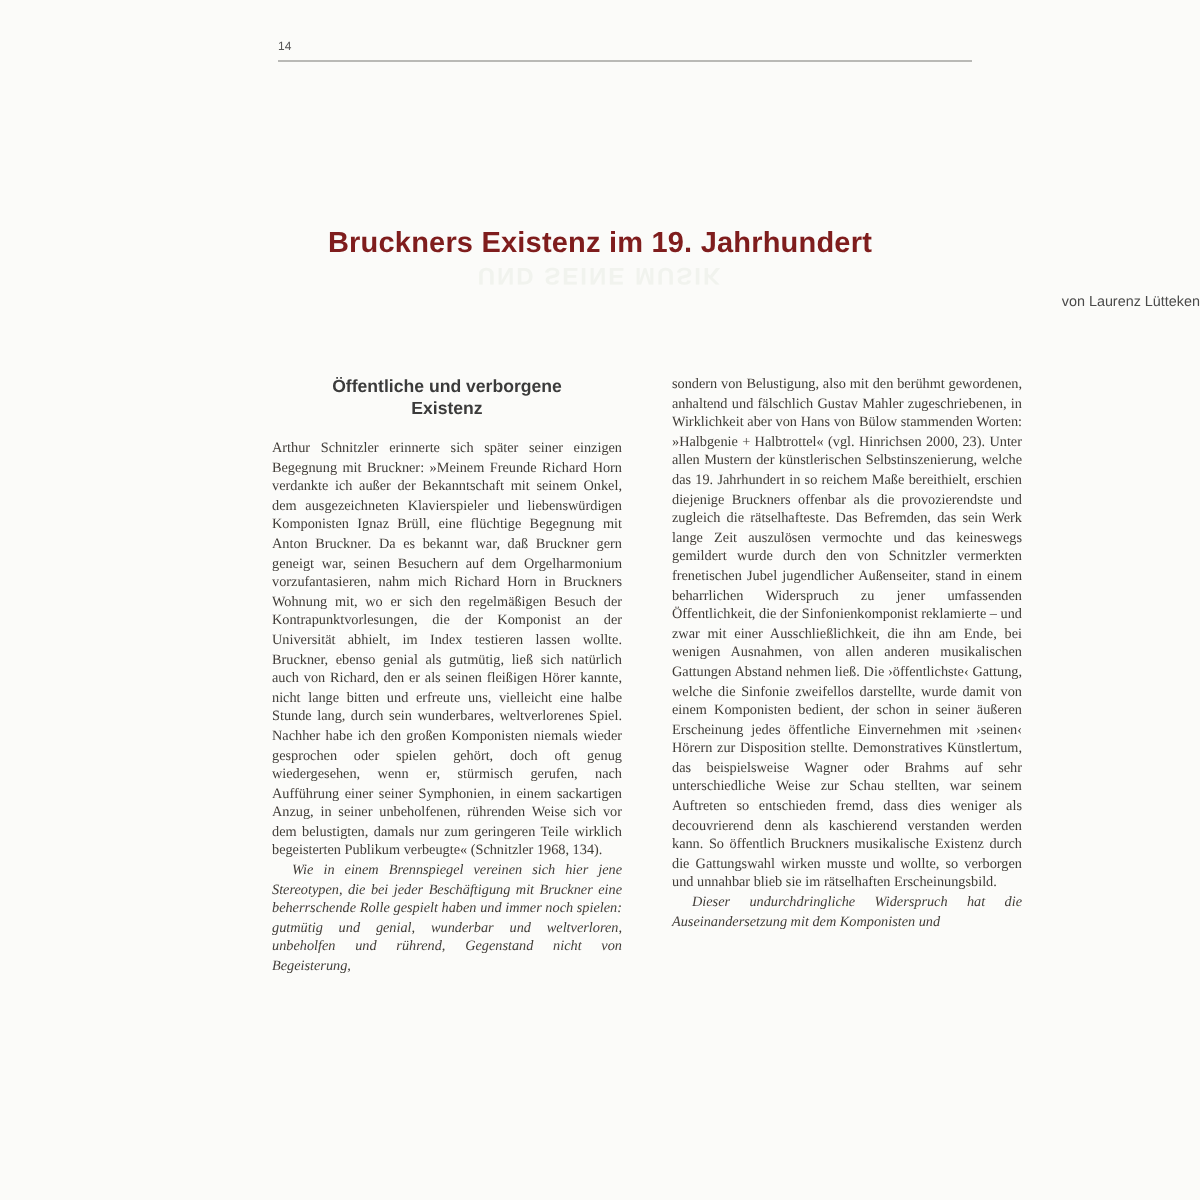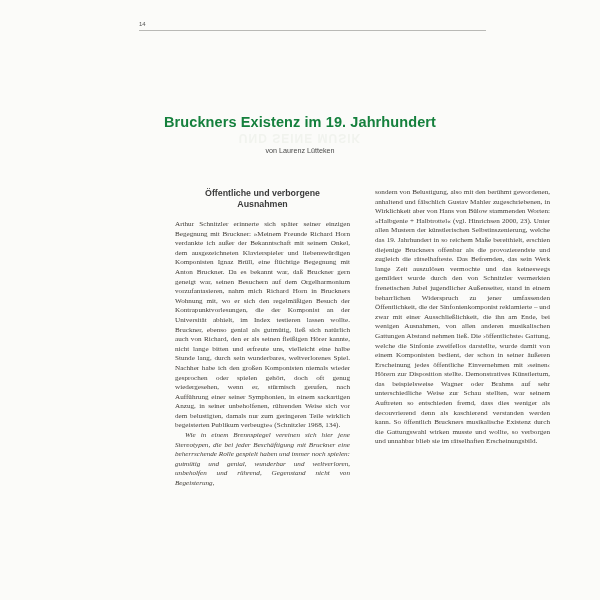--- a/index.html
+++ b/index.html
@@ -17,43 +17,42 @@
     font-size: 6px; color: #555;
   }
   .header-rule {
     position: absolute; left: 139px; top: 30px; width: 347px; height: 0;
     border-top: 1px solid #b9b9b6;
   }
   .title {
     position: absolute; left: 0; width: 600px; top: 114px;
     text-align: center;
     font-family: "Liberation Sans", "DejaVu Sans", sans-serif;
-    font-weight: bold; font-size: 14.5px; color: #15803d;
+    font-weight: bold; font-size: 14.5px; color: #7f1d1d;
     letter-spacing: 0.1px;
   }
   .ghost-text {
     position: absolute; left: 0; width: 600px; top: 131px;
     text-align: center;
     font-family: "Liberation Sans", "DejaVu Sans", sans-serif;
     font-weight: bold; font-size: 12px; color: #f1f3ee;
     transform: scaleY(-1);
     letter-spacing: 1px;
   }
   .author {
     position: absolute; left: 0; width: 600px; top: 146px;
-    text-align: center;
+    text-align: right;
     font-family: "Liberation Sans", "DejaVu Sans", sans-serif;
     font-size: 7.2px; color: #4a4a4a;
   }
   .column {
     position: absolute; top: 188px; width: 175px;
     font-size: 7.15px; line-height: 9.6px;
     text-align: justify; hyphens: manual;
     color: #403c37;
-    margin-left: 39px;
   }
   .col-left { left: 136px; }
   .col-right { left: 336px; top: 188px; }
   .section-heading {
     font-family: "Liberation Sans", "DejaVu Sans", sans-serif;
     font-weight: bold; font-size: 8.8px; line-height: 11px;
     text-align: center; color: #3b3b3b;
     margin: 0 0 10px 0;
   }
   .para { margin: 0; }
@@ -66,22 +65,23 @@
   <div class="page-number">14</div>
   <div class="header-rule"></div>
 
   <div class="title">Bruckners Existenz im 19. Jahrhundert</div>
   <div class="ghost-text">UND SEINE MUSIK</div>
   <div class="author">von Laurenz Lütteken</div>
 
   <div class="column col-left">
     <div class="section-heading">
       <span>Öffentliche und verborgene</span><br>
-      <span>Ausnahmen</span>
+      <span>Existenz</span>
     </div>
     <p class="para">Arthur Schnitzler erinnerte sich später seiner einzigen Begegnung mit Bruckner: »Meinem Freunde Richard Horn verdankte ich außer der Bekanntschaft mit seinem Onkel, dem ausgezeichneten Klavierspieler und liebenswürdigen Komponisten Ignaz Brüll, eine flüchtige Begegnung mit Anton Bruckner. Da es bekannt war, daß Bruckner gern geneigt war, seinen Besuchern auf dem Orgelharmonium vorzufantasieren, nahm mich Richard Horn in Bruckners Wohnung mit, wo er sich den regelmäßigen Besuch der Kontrapunktvorlesungen, die der Komponist an der Universität abhielt, im Index testieren lassen wollte. Bruckner, ebenso genial als gutmütig, ließ sich natürlich auch von Richard, den er als seinen fleißigen Hörer kannte, nicht lange bitten und erfreute uns, vielleicht eine halbe Stunde lang, durch sein wunderbares, weltverlorenes Spiel. Nachher habe ich den großen Komponisten niemals wieder gesprochen oder spielen gehört, doch oft genug wiedergesehen, wenn er, stürmisch gerufen, nach Aufführung einer seiner Symphonien, in einem sackartigen Anzug, in seiner unbeholfenen, rührenden Weise sich vor dem belustigten, damals nur zum geringeren Teile wirklich begeisterten Publikum verbeugte« (Schnitzler 1968, 134).</p>
     <p class="para indent">Wie in einem Brennspiegel vereinen sich hier jene Stereotypen, die bei jeder Beschäftigung mit Bruckner eine beherrschende Rolle gespielt haben und immer noch spielen: gutmütig und genial, wunderbar und weltverloren, unbeholfen und rührend, Gegenstand nicht von Begeisterung,</p>
   </div>
 
   <div class="column col-right">
     <p class="para">sondern von Belustigung, also mit den berühmt gewordenen, anhaltend und fälschlich Gustav Mahler zugeschriebenen, in Wirklichkeit aber von Hans von Bülow stammenden Worten: »Halbgenie + Halbtrottel« (vgl. Hinrichsen 2000, 23). Unter allen Mustern der künstlerischen Selbstinszenierung, welche das 19. Jahrhundert in so reichem Maße bereithielt, erschien diejenige Bruckners offenbar als die provozierendste und zugleich die rätselhafteste. Das Befremden, das sein Werk lange Zeit auszulösen vermochte und das keineswegs gemildert wurde durch den von Schnitzler vermerkten frenetischen Jubel jugendlicher Außenseiter, stand in einem beharrlichen Widerspruch zu jener umfassenden Öffentlichkeit, die der Sinfonienkomponist reklamierte – und zwar mit einer Ausschließlichkeit, die ihn am Ende, bei wenigen Ausnahmen, von allen anderen musikalischen Gattungen Abstand nehmen ließ. Die ›öffentlichste‹ Gattung, welche die Sinfonie zweifellos darstellte, wurde damit von einem Komponisten bedient, der schon in seiner äußeren Erscheinung jedes öffentliche Einvernehmen mit ›seinen‹ Hörern zur Disposition stellte. Demonstratives Künstlertum, das beispielsweise Wagner oder Brahms auf sehr unterschiedliche Weise zur Schau stellten, war seinem Auftreten so entschieden fremd, dass dies weniger als decouvrierend denn als kaschierend verstanden werden kann. So öffentlich Bruckners musikalische Existenz durch die Gattungswahl wirken musste und wollte, so verborgen und unnahbar blieb sie im rätselhaften Erscheinungsbild.</p>
+    <p class="para indent">Dieser undurchdringliche Widerspruch hat die Auseinandersetzung mit dem Komponisten und</p>
   </div>
 </div>
 
 </body></html>

